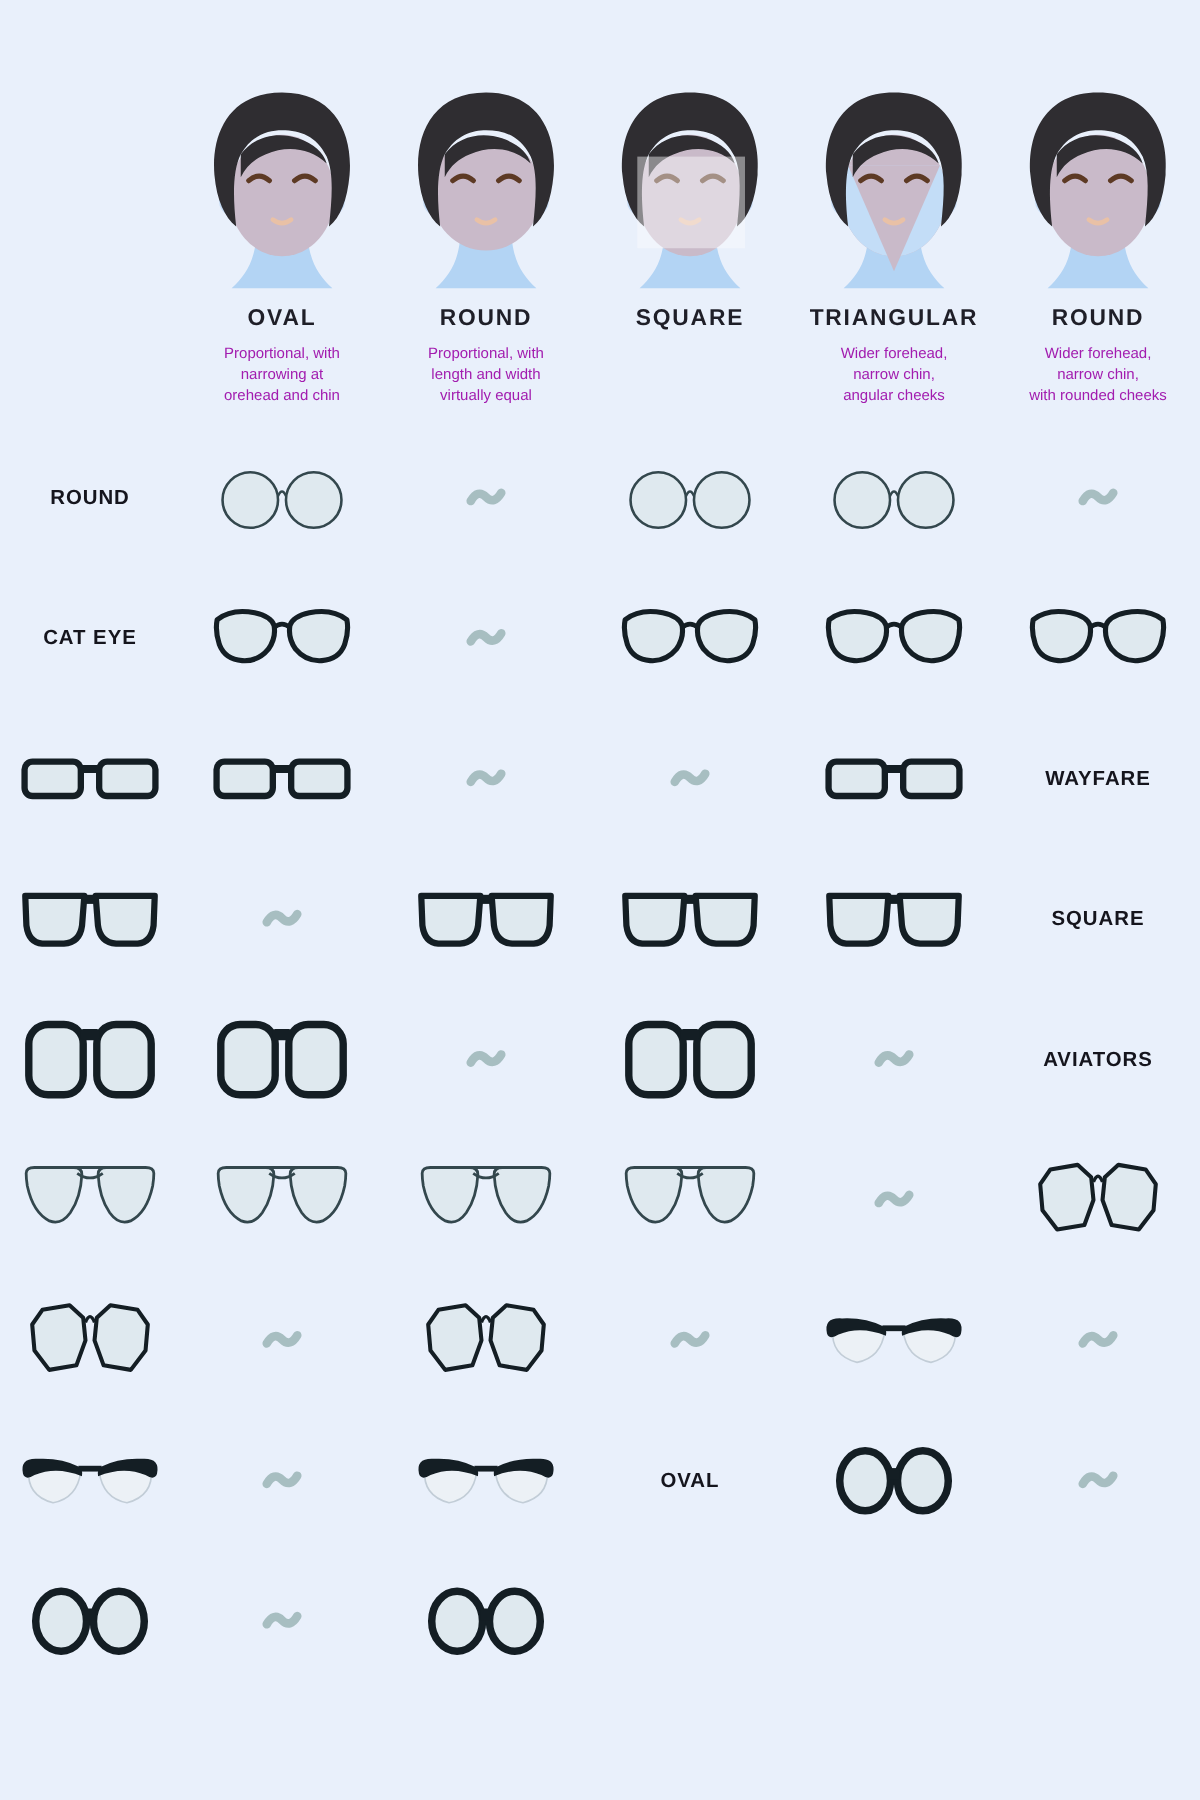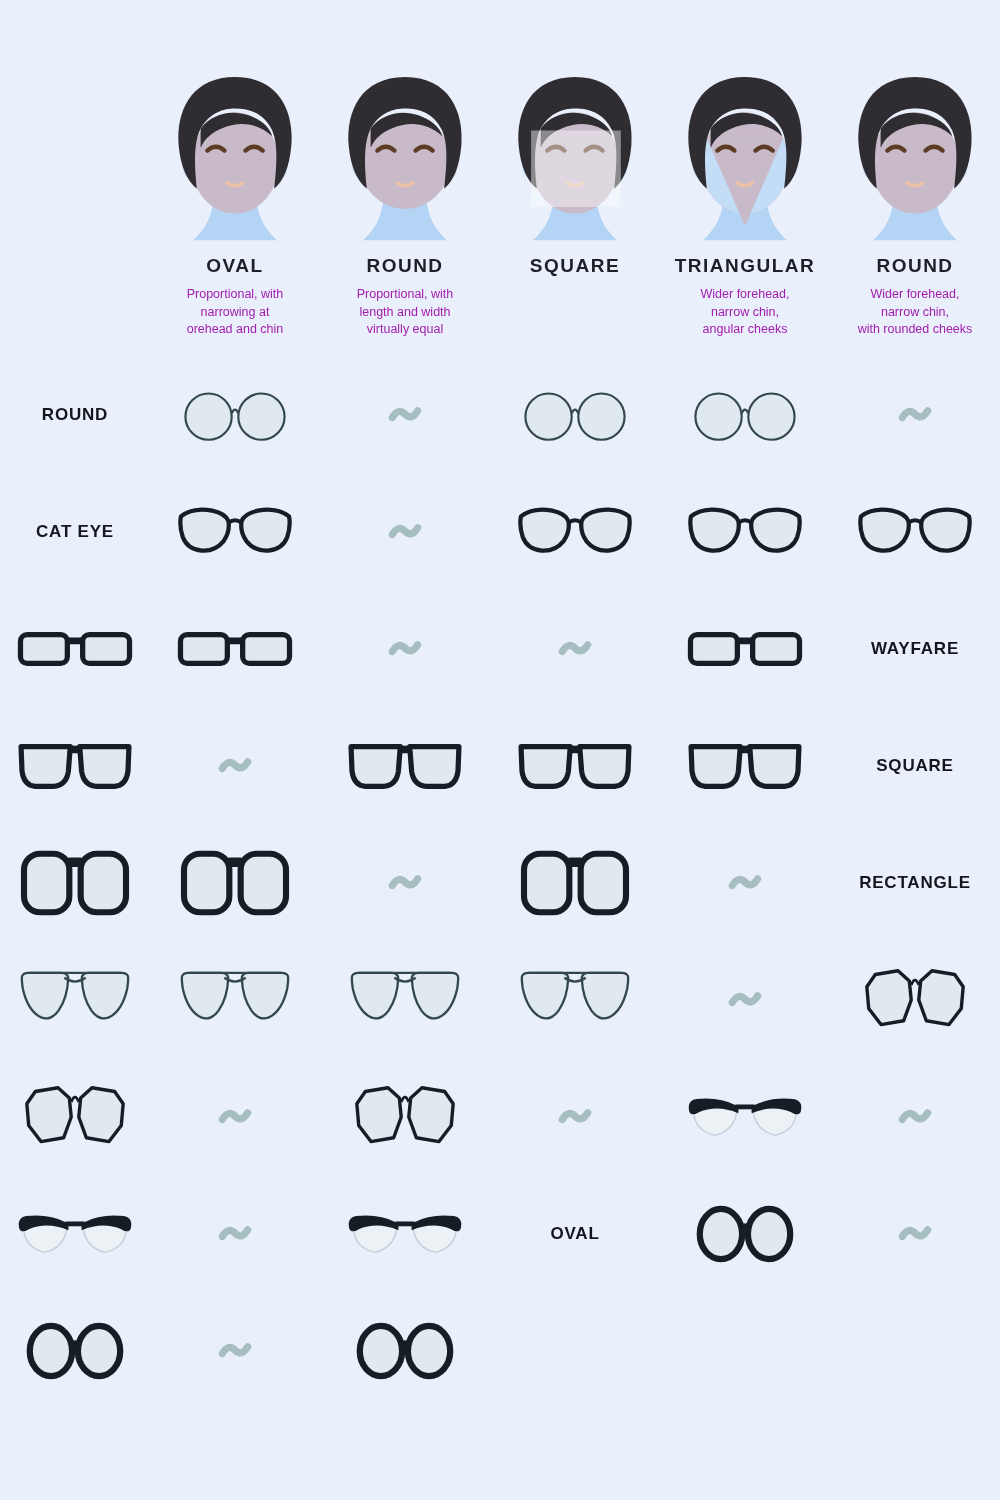--- a/index.html
+++ b/index.html
@@ -381,21 +381,21 @@
     <rect x="4" y="5" width="48" height="62" rx="17" fill="#dfe9ef" stroke="#141e24" stroke-width="6.5"></rect>
     <rect x="64" y="5" width="48" height="62" rx="17" fill="#dfe9ef" stroke="#141e24" stroke-width="6.5"></rect>
     <rect x="50" y="9" width="16" height="10" rx="2" fill="#141e24"></rect>
   </svg>
       </div>
       <div class="cell">
   <svg width="36" height="22" viewBox="0 0 42 26">
     <path d="M6,16 Q13,4 21,12 Q29,20 36,8" fill="none" stroke="#a7bec1" stroke-width="8.5" stroke-linecap="round"></path>
   </svg>
       </div>
-      <div class="row-label">RECTANGLE</div>
+      <div class="row-label">AVIATORS</div>
       <div class="cell">
   <svg width="118" height="62" viewBox="0 0 122 64">
     <path d="M6,9 Q6,4 13,4 L47,4 Q54,4 54,10 Q53,30 44,43 Q36,54 26,50 Q12,43 7,20 Q6,14 6,9 Z" fill="#dfe9ef" stroke="#33474d" stroke-width="2.4" stroke-linejoin="round"></path>
     <g transform="translate(122,0) scale(-1,1)">
       <path d="M6,9 Q6,4 13,4 L47,4 Q54,4 54,10 Q53,30 44,43 Q36,54 26,50 Q12,43 7,20 Q6,14 6,9 Z" fill="#dfe9ef" stroke="#33474d" stroke-width="2.4" stroke-linejoin="round"></path>
     </g>
     <path d="M13,4 L109,4" stroke="#33474d" stroke-width="2.4"></path>
     <path d="M50,9 Q61,17 72,9" fill="none" stroke="#33474d" stroke-width="2.4"></path>
   </svg>
       </div>

